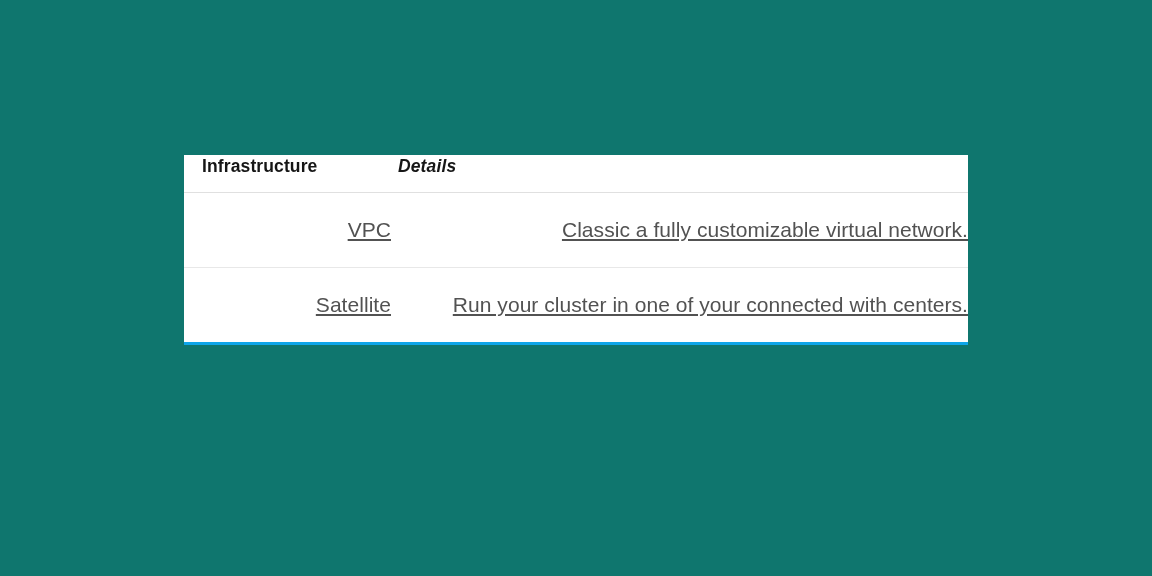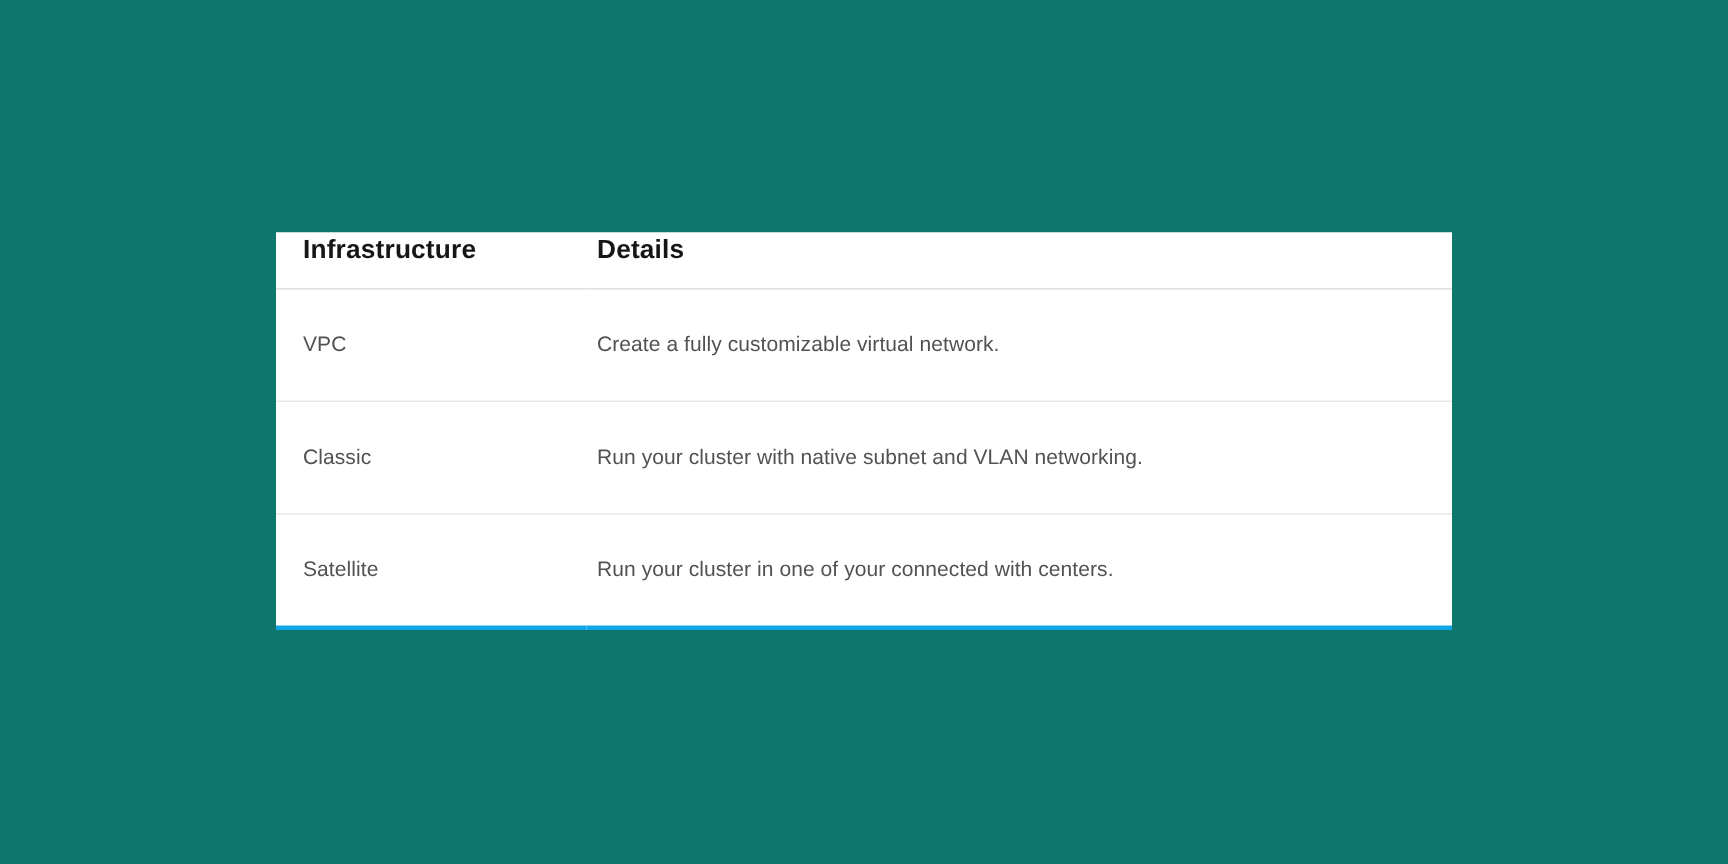--- a/index.html
+++ b/index.html
@@ -46,35 +46,36 @@
     font-weight: 700;
     color: #161616;
     letter-spacing: 0.12px;
     padding: 0 0 14px 0;
     border-bottom: 1px solid #e0e0e0;
     background: #ffffff;
     line-height: 1.3;
   }
 
   table.data-table thead th.th-infra { padding-left: 18px; }
-  table.data-table thead th.th-details { padding-left: 7px; }
+  table.data-table thead th.th-details { padding-left: 7px; font-style: italic; }
 
   table.data-table tbody td {
-    text-align: left;
+    text-align: right;
     vertical-align: middle;
-    font-size: 14px;
+    font-size: 21px;
     font-weight: 400;
     color: #525252;
     letter-spacing: 0.05px;
     height: 74px;
     padding: 0;
     border-bottom: 1px solid #e8e8e8;
     background: #ffffff;
     white-space: nowrap;
     line-height: 1.35;
+    text-decoration: underline;
   }
 
   table.data-table tbody td.td-infra { padding-left: 18px; }
   table.data-table tbody td.td-details { padding-left: 7px; }
 
   table.data-table tbody tr:last-child td {
     border-bottom: 3px solid #0ea5e9;
   }
 </style>
 </head>
@@ -89,25 +90,21 @@
       </colgroup>
       <thead>
         <tr>
           <th class="th-infra">Infrastructure</th>
           <th class="th-details">Details</th>
         </tr>
       </thead>
       <tbody>
         <tr>
           <td class="td-infra">VPC</td>
-          <td class="td-details">Create a fully customizable virtual network.</td>
-        </tr>
-        <tr>
-          <td class="td-infra">Classic</td>
-          <td class="td-details">Run your cluster with native subnet and VLAN networking.</td>
+          <td class="td-details">Classic a fully customizable virtual network.</td>
         </tr>
         <tr>
           <td class="td-infra">Satellite</td>
           <td class="td-details">Run your cluster in one of your connected with centers.</td>
         </tr>
       </tbody>
     </table>
   </div>
 </div>
 

